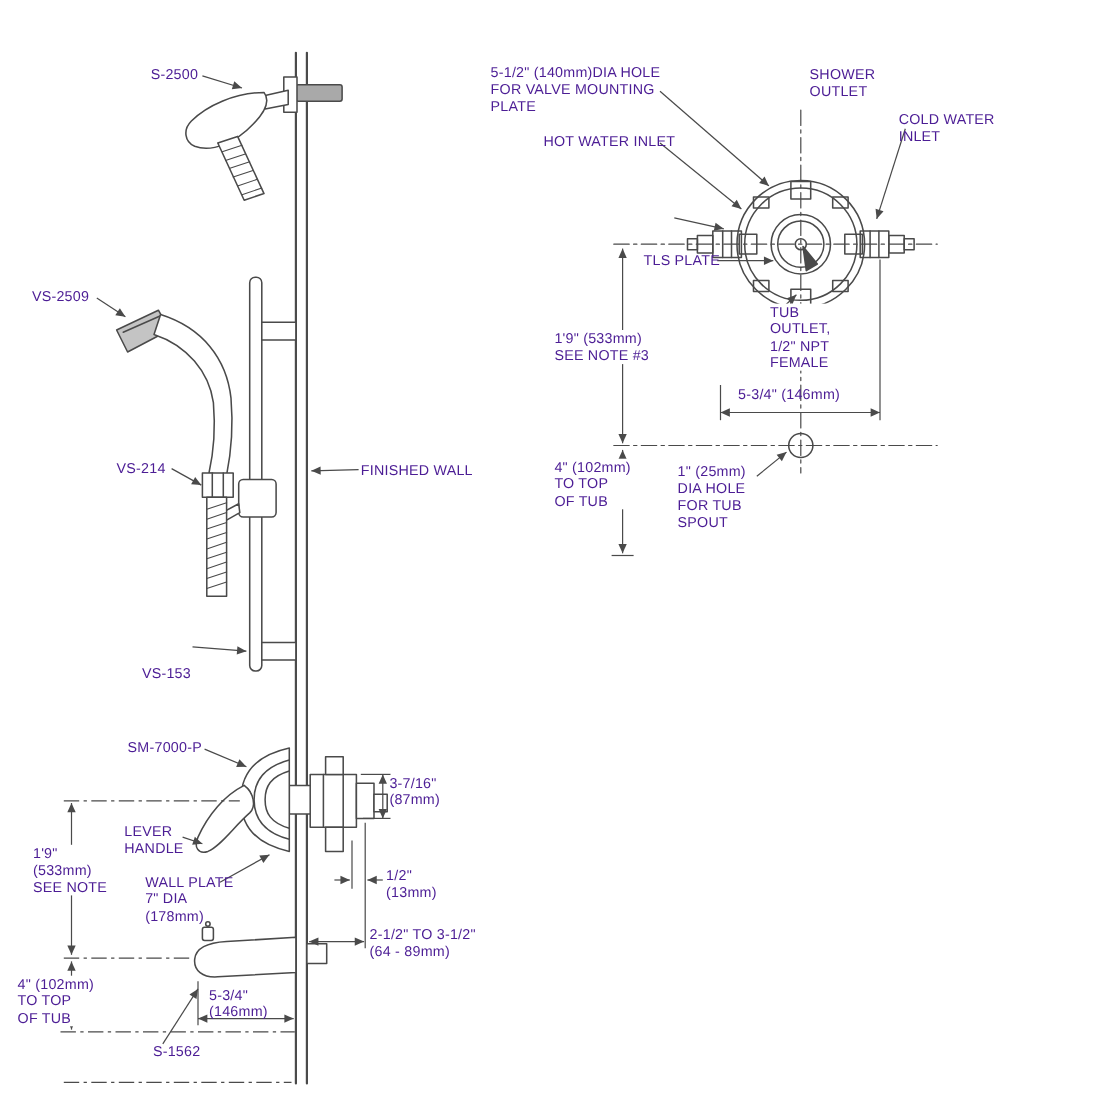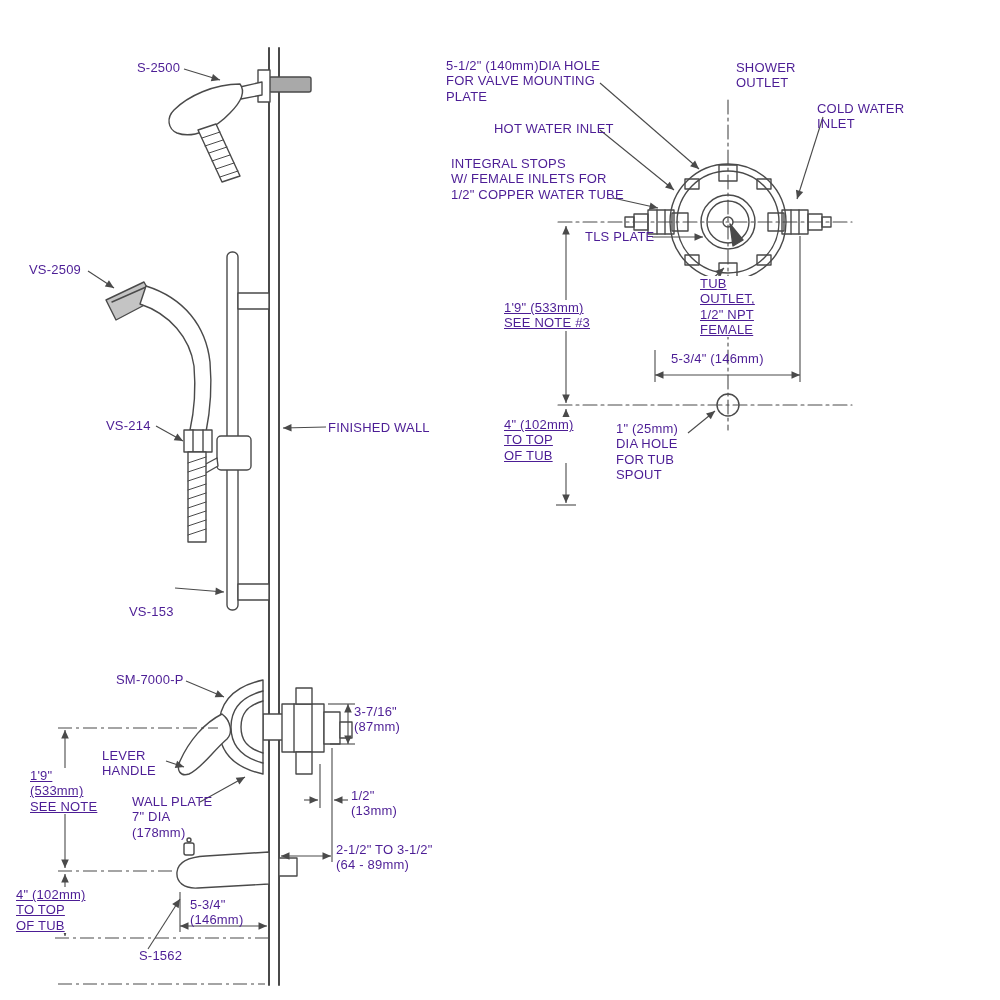--- a/index.html
+++ b/index.html
@@ -1,21 +1,21 @@
 <!DOCTYPE html>
 <html><head>
 <meta charset="utf-8">
 <style>
   html,body{margin:0;padding:0;background:#fff;}
   .canvas{position:relative;width:1000px;height:1000px;background:#fff;overflow:hidden;
           font-family:"Liberation Sans",sans-serif;}
   .canvas svg{position:absolute;left:0;top:0;}
   .lbl{position:absolute;font-size:13px;line-height:1.18;color:#4c1d95;
        white-space:pre-line;letter-spacing:.2px;}
-  .lbl.bg{background:#fff;padding:0 2px;text-decoration:underline;}
+  .lbl.bg{background:#fff;padding:0 2px;}
 </style>
 </head>
 <body>
 
 <div class="canvas">
 
 <svg width="1000" height="1000" viewBox="0 0 1000 1000">
   <defs>
     <marker id="arw" markerWidth="10" markerHeight="10" refX="9" refY="5" orient="auto-start-reverse" markerUnits="userSpaceOnUse">
       <path d="M0.5,1.2 L9,5 L0.5,8.8 Z" fill="#4a4a4a" stroke="none"></path>
@@ -208,21 +208,21 @@
     <line x1="556" y1="505" x2="576" y2="505"></line>
   </g>
 </svg>
 
 <div class="lbl" style="left:137px;top:60px">S-2500</div>
 <div class="lbl" style="left:29px;top:262px">VS-2509</div>
 <div class="lbl" style="left:106px;top:418px">VS-214</div>
 <div class="lbl" style="left:328px;top:420px">FINISHED WALL</div>
 <div class="lbl" style="left:129px;top:604px">VS-153</div>
 <div class="lbl" style="left:116px;top:672px">SM-7000-P</div>
-<div class="lbl" style="left:102px;top:748px">LEVER
+<div class="lbl" style="left:113px;top:748px">LEVER
 HANDLE</div>
 <div class="lbl" style="left:132px;top:794px">WALL PLATE
 7" DIA
 (178mm)</div>
 <div class="lbl" style="left:354px;top:704px">3-7/16"
 (87mm)</div>
 <div class="lbl" style="left:351px;top:788px">1/2"
 (13mm)</div>
 <div class="lbl" style="left:336px;top:842px">2-1/2" TO 3-1/2"
 (64 - 89mm)</div>
@@ -237,23 +237,20 @@
 <div class="lbl" style="left:139px;top:948px">S-1562</div>
 
 <div class="lbl" style="left:446px;top:58px">5-1/2" (140mm)DIA HOLE
 FOR VALVE MOUNTING
 PLATE</div>
 <div class="lbl" style="left:736px;top:60px">SHOWER
 OUTLET</div>
 <div class="lbl" style="left:817px;top:101px">COLD WATER
 INLET</div>
 <div class="lbl" style="left:494px;top:121px">HOT WATER INLET</div>
-<div class="lbl" style="left:451px;top:156px">INTEGRAL STOPS
-W/ FEMALE INLETS FOR
-1/2" COPPER WATER TUBE</div>
 <div class="lbl" style="left:585px;top:229px">TLS PLATE</div>
 <div class="lbl bg" style="left:698px;top:276px">TUB
 OUTLET,
 1/2" NPT
 FEMALE</div>
 <div class="lbl" style="left:671px;top:351px">5-3/4" (146mm)</div>
 <div class="lbl bg" style="left:502px;top:300px">1'9" (533mm)
 SEE NOTE #3</div>
 <div class="lbl bg" style="left:502px;top:417px">4" (102mm)
 TO TOP

